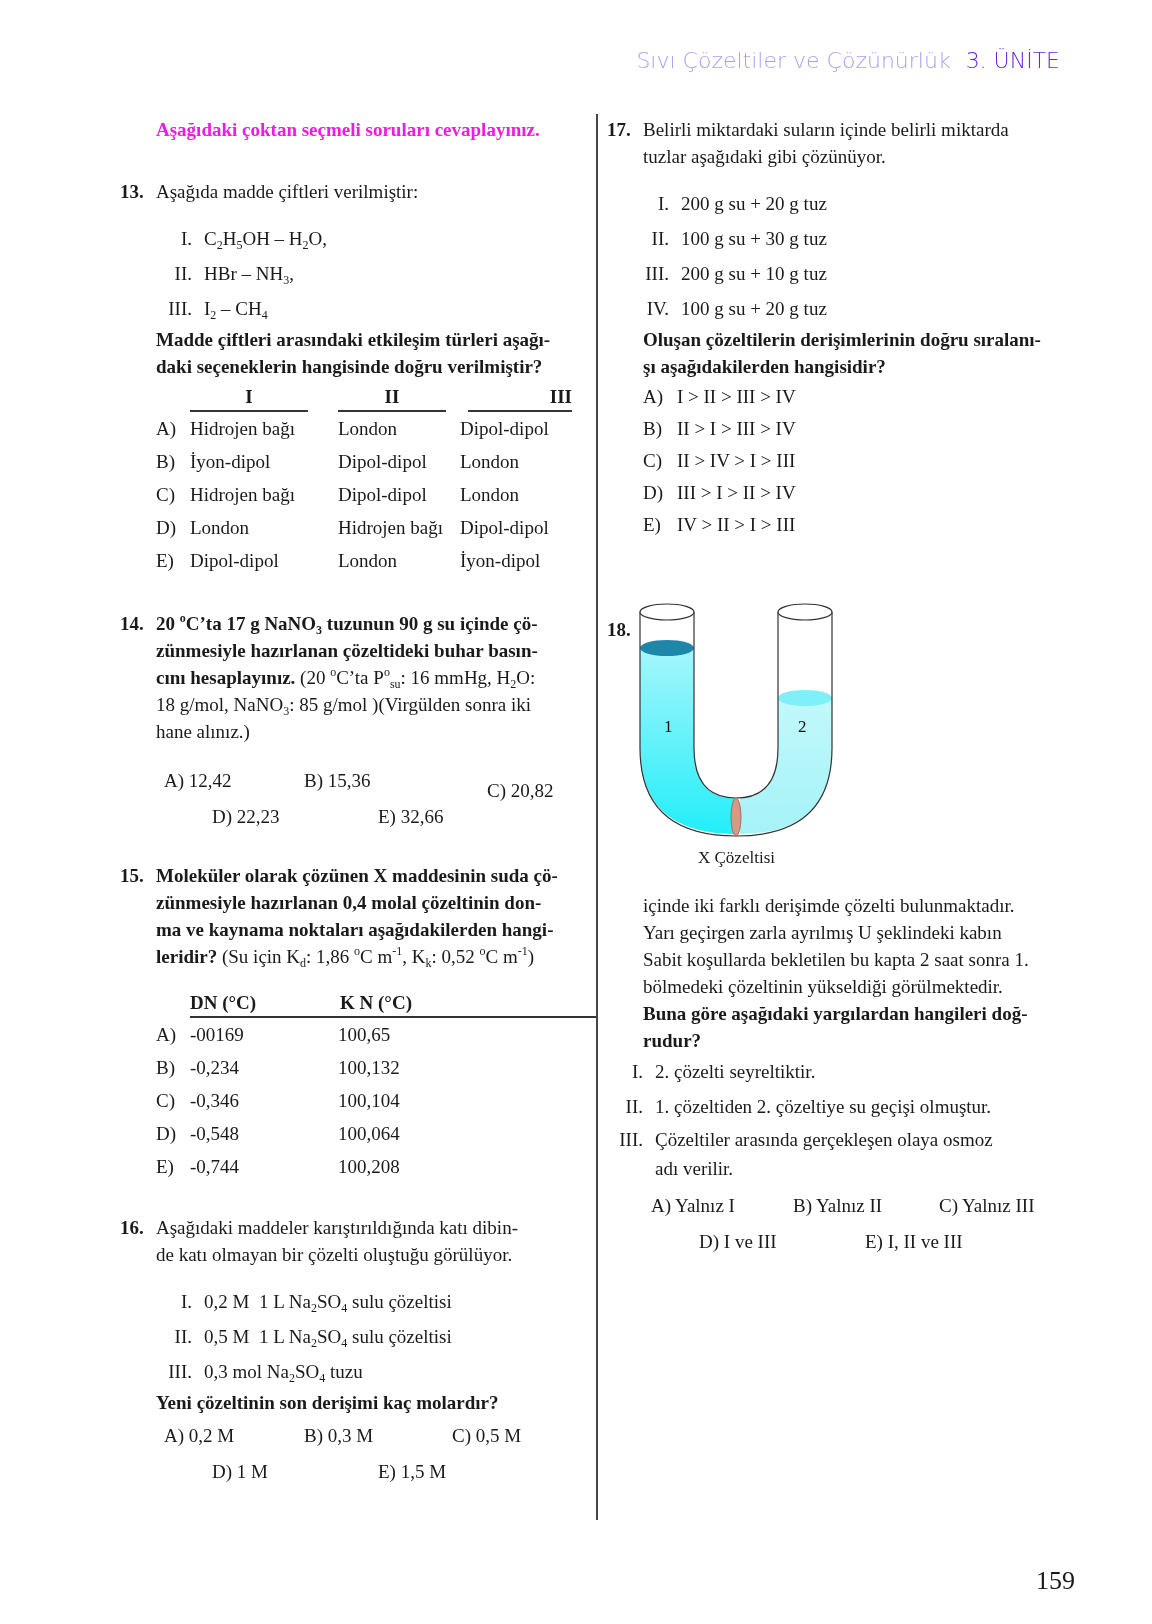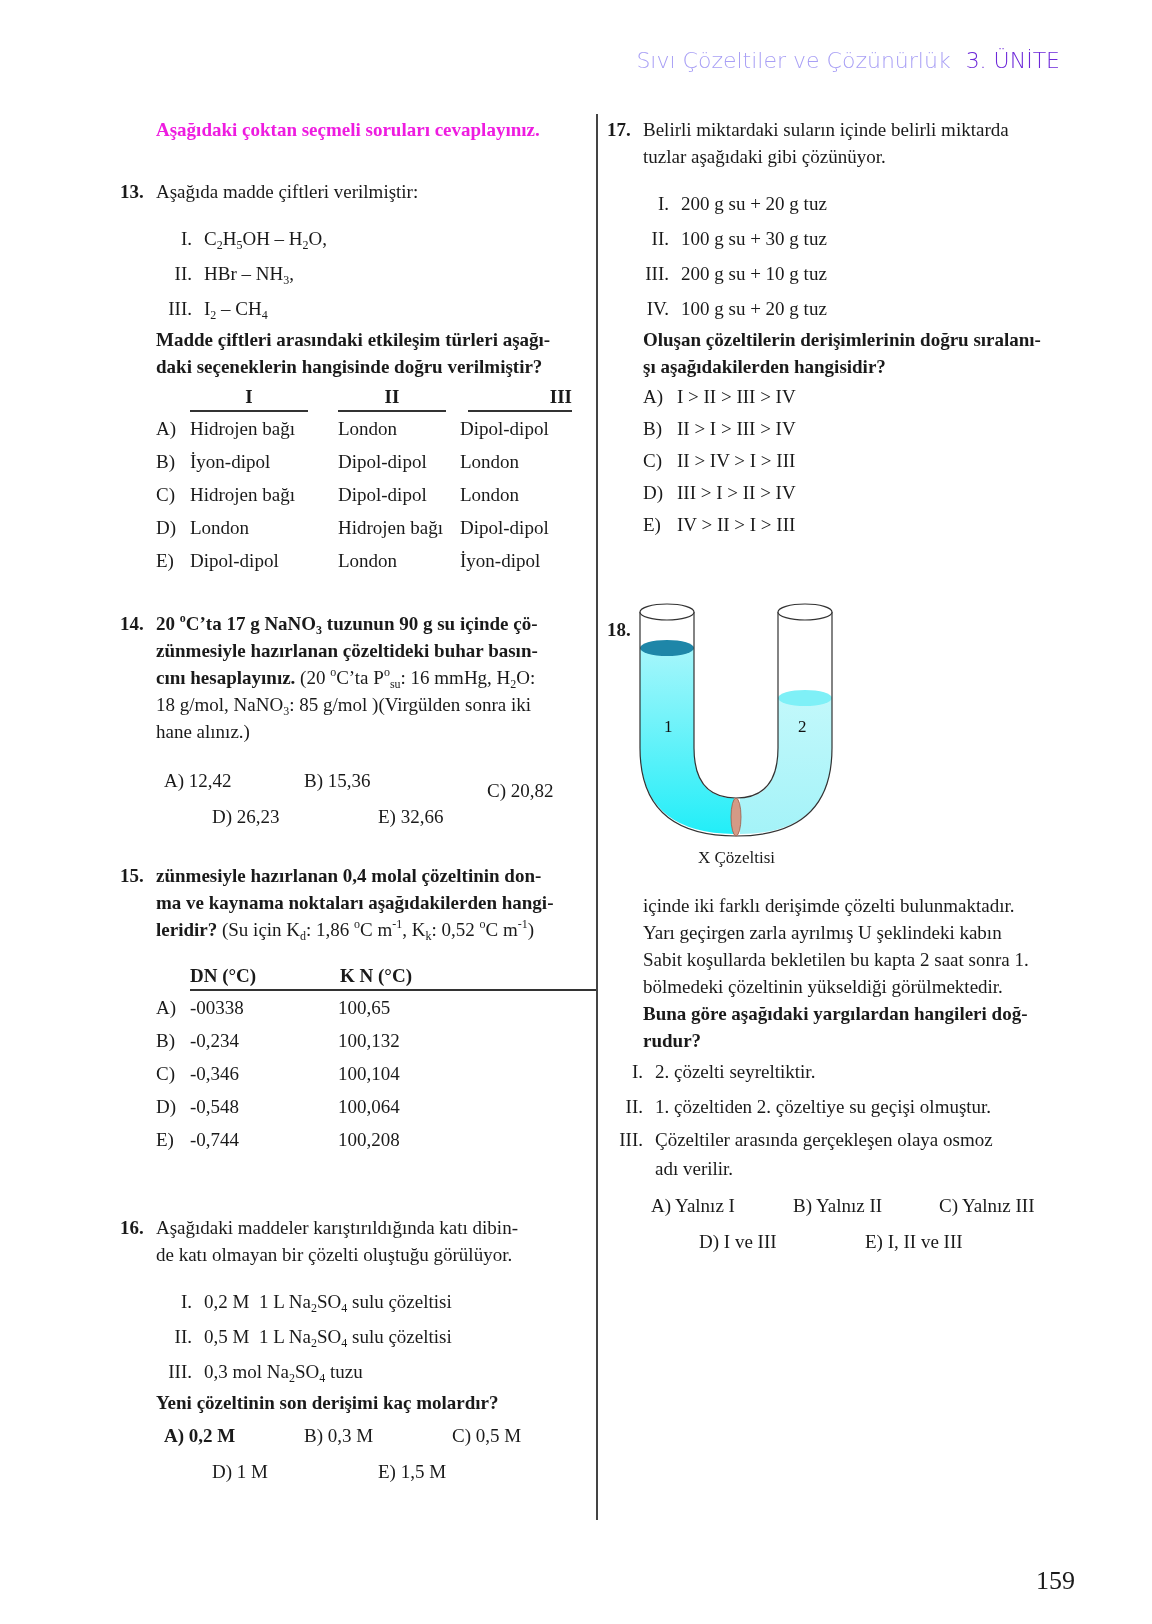--- a/index.html
+++ b/index.html
@@ -103,41 +103,42 @@
   <div class="qbody" style="width:440px;">
     <div class="bold">20 <sup>o</sup>C’ta 17 g NaNO<sub>3</sub> tuzunun 90 g su içinde çö-</div>
     <div class="bold">zünmesiyle hazırlanan çözeltideki buhar basın-</div>
     <div><b>cını hesaplayınız.</b> (20 <sup>o</sup>C’ta P<sup>o</sup><sub>su</sub>: 16 mmHg, H<sub>2</sub>O:</div>
     <div>18 g/mol, NaNO<sub>3</sub>: 85 g/mol )(Virgülden sonra iki</div>
     <div>hane alınız.)</div>
     <div class="choices3" style="margin-top:12px;">
       <span style="left:8px; top:10px;">A) 12,42</span>
       <span style="left:148px; top:10px;">B) 15,36</span>
       <span style="left:296px; top:20px;margin-left:35px;">C) 20,82</span>
-      <span style="left:56px; top:46px;">D) 26,23</span>
+      <span style="left:56px; top:46px;">D) 22,23</span>
       <span style="left:222px; top:46px;">E) 32,66</span>
     </div>
   </div>
 </div>
 
 <div class="q" style="left:120px; top:862px; width:470px;">
   <span class="qnum">15.</span>
   <div class="qbody" style="width:440px;">
+    <div class="bold">Moleküler olarak çözünen X maddesinin suda çö-</div>
     <div class="bold">zünmesiyle hazırlanan 0,4 molal çözeltinin don-</div>
     <div class="bold">ma ve kaynama noktaları aşağıdakilerden hangi-</div>
     <div><b>leridir?</b> (Su için K<sub>d</sub>: 1,86 <sup>o</sup>C m<sup>-1</sup>, K<sub>k</sub>: 0,52 <sup>o</sup>C m<sup>-1</sup>)</div>
     <div style="display:flex; margin-top:14px; height:32px; align-items:flex-end;" class="hline">
       <span style="width:34px; border-bottom:2px solid #fff; margin-bottom:-2px;"></span>
       <span class="bold" style="width:150px;">DN (°C)</span>
       <span class="bold" style="width:76px;margin-top:12px;">K N (°C)</span>
     </div>
     <div id="q15-opts">
         <div class="opt-row">
           <span class="lt">A)</span>
-      <span style="width:148px">-00338</span>
+      <span style="width:148px">-00169</span>
       <span>100,65</span>
         </div>
         <div class="opt-row">
           <span class="lt">B)</span>
       <span style="width:148px">-0,234</span>
       <span>100,132</span>
         </div>
         <div class="opt-row">
           <span class="lt">C)</span>
       <span style="width:148px">-0,346</span>
@@ -170,21 +171,21 @@
     <div class="roman">
         <span class="rn">II.</span>
         <span>0,5 M&nbsp; 1 L Na<sub>2</sub>SO<sub>4</sub> sulu çözeltisi</span>
       </div>
     <div class="roman">
         <span class="rn">III.</span>
         <span>0,3 mol Na<sub>2</sub>SO<sub>4</sub> tuzu</span>
       </div>
     <div class="bold">Yeni çözeltinin son derişimi kaç molardır?</div>
     <div class="choices3">
-      <span style="left:8px; top:6px;font-weight:bold;">A) 0,2 M</span>
+      <span style="left:8px; top:6px;">A) 0,2 M</span>
       <span style="left:148px; top:6px;">B) 0,3 M</span>
       <span style="left:296px; top:6px;">C) 0,5 M</span>
       <span style="left:56px; top:42px;">D) 1 M</span>
       <span style="left:222px; top:42px;">E) 1,5 M</span>
     </div>
   </div>
 </div>
 
 <div class="q" style="left:607px; top:116px; width:480px;">
   <span class="qnum">17.</span>

